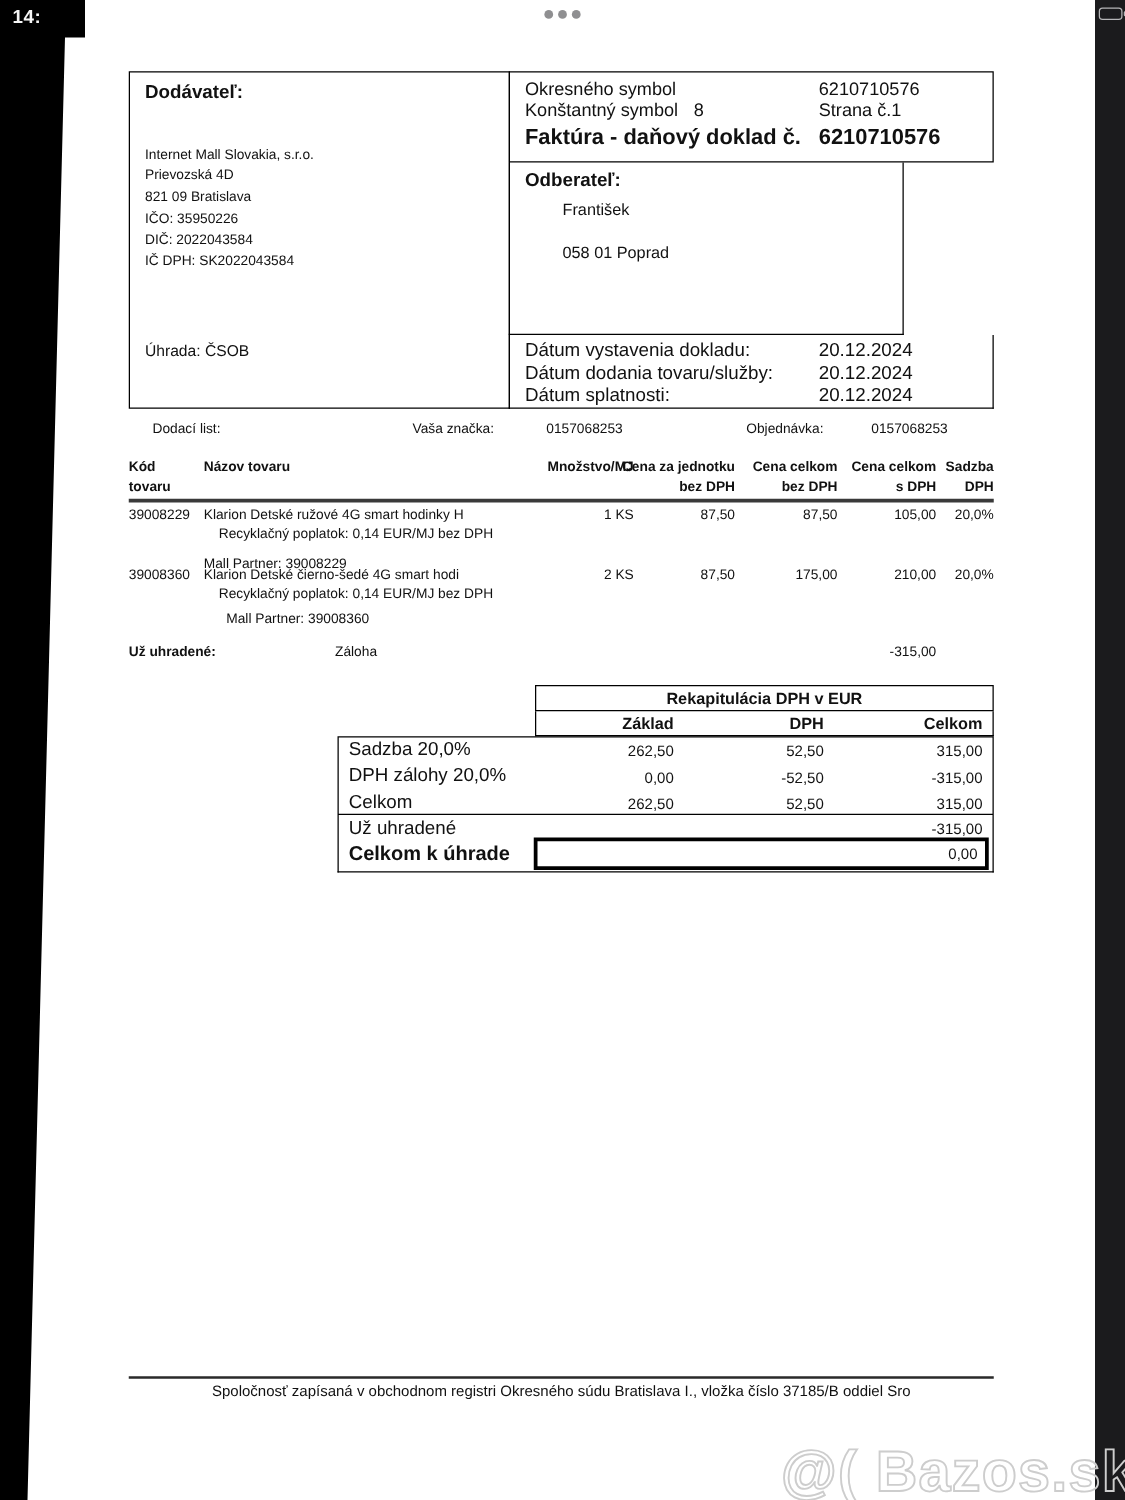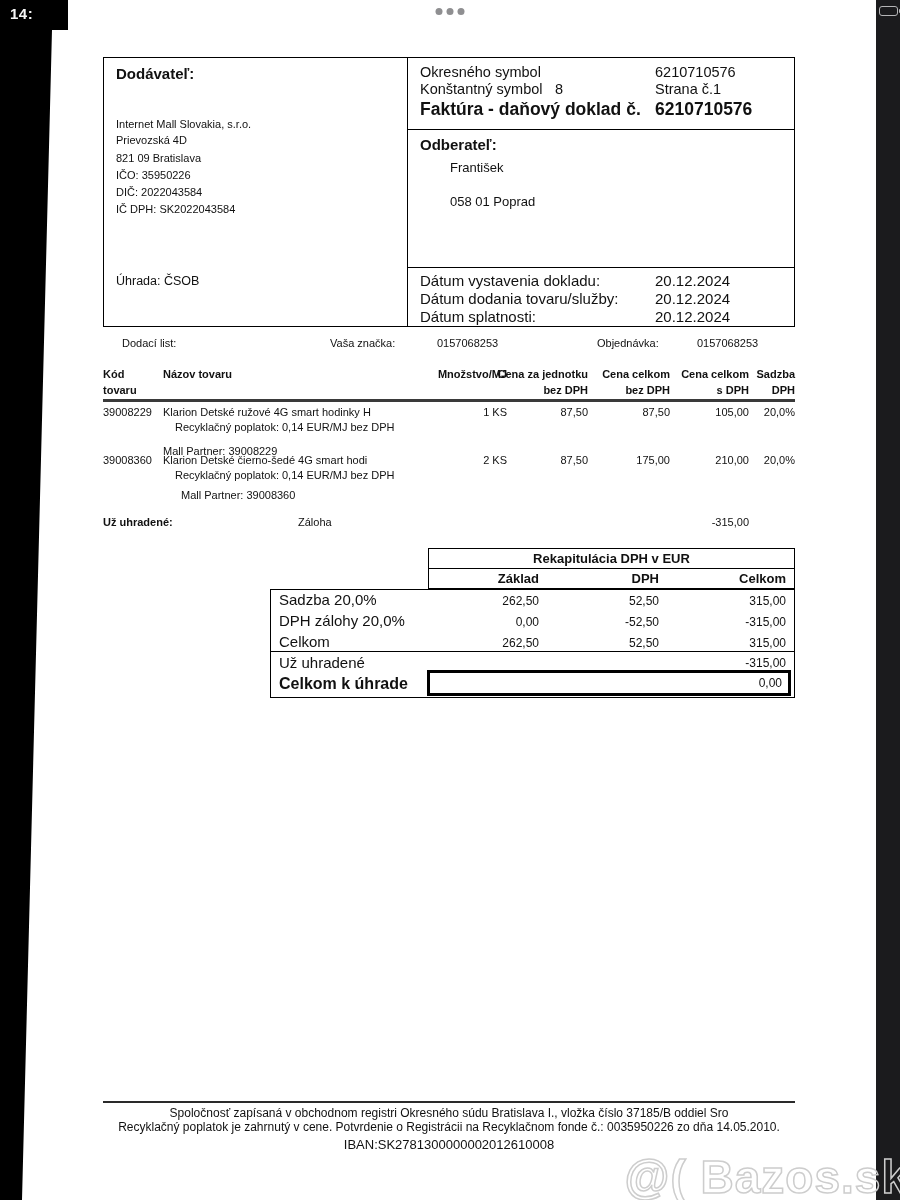--- a/index.html
+++ b/index.html
@@ -23,21 +23,21 @@
 
   
   .page { position:absolute; inset:0; background:#fff; }
 
   .sup-box { left:103px; top:57px; width:305px; height:270px; border:1.5px solid #000; }
   .sup-title { left:12px; top:7px; font-size:15px; font-weight:bold; }
   .sup-line { left:12px; font-size:11px; }
   .sup-pay { left:12px; top:216px; font-size:12.5px; }
 
   .hdr-box  { left:407px; top:57px;  width:388px; height:73px;  border:1.5px solid #000; }
-  .cust-box { left:407px; top:130px; width:388px; height:138px; border:1.5px solid #000; border-top:none; }
+  .cust-box { left:407px; top:130px; width:316px; height:138px; border:1.5px solid #000; border-top:none; }
   .date-box { left:407px; top:268px; width:388px; height:59px;  border:1.5px solid #000; border-top:none; }
 
   .hdr-row1 { top:6px; }  .hdr-row2 { top:23px; }
   .hdr-lab { left:12px; font-size:14.5px; }
   .hdr-val { left:247px; font-size:14.5px; }
   .hdr-mid { left:147px; font-size:14.5px; }
   .hdr-big-lab { left:12px; top:41px; font-size:17.5px; font-weight:bold; }
   .hdr-big-val { left:247px; top:41px; font-size:17.5px; font-weight:bold; }
 
   .cust-title { left:12px; top:6px; font-size:15px; font-weight:bold; }
@@ -57,21 +57,21 @@
   .th { font-weight:bold; }
   .c-code { left:0; } .c-name { left:60px; } .c-note { left:72px; }
   .r-qty { right:288px; } .r-unit { right:207px; } .r-t1 { right:125px; } .r-t2 { right:46px; } .r-rate { right:0; }
   .h1 { top:0; } .h2 { top:16px; }
   .tbl-rule { position:absolute; left:0; top:31px; width:692px; height:2.5px; background:#3a3a3a; }
   .row1 { top:38px; } .note1 { top:53px; } .part1 { top:77px; }
   .row2 { top:86px; } .note2 { top:101px; } .part2 { top:121px;padding-left:18px; }
 
   .paid { left:103px; top:516px; width:692px; font-size:11px; }
   .paid span { position:absolute; white-space:nowrap; }
-  .paid-lab { left:0; font-weight:bold; } .paid-name { left:165px;margin-left:30px; } .paid-val { right:46px; }
+  .paid-lab { left:0; font-weight:bold; } .paid-name { left:165px; } .paid-val { right:46px; }
 
   .recap { left:270px; top:548px; width:525px; height:150px; }
   .rc-title { left:158px; top:0; width:367px; height:21px; border:1.5px solid #000;
     text-align:center; font-size:13px; font-weight:bold; line-height:20px; }
   .rc-cols { left:158px; top:21px; width:367px; height:20px; border:1.5px solid #000; border-top:none; }
   .rc-cols span { position:absolute; top:2px; font-size:13px; font-weight:bold;text-align:center; }
   .rc-body { left:0; top:41px; width:525px; height:63px; border:1.5px solid #000; }
   .rc-row { position:absolute; left:0; width:100%; height:21px; }
   .rcr0 { top:0; } .rcr1 { top:21px; } .rcr2 { top:42px; }
   .rc-lab { position:absolute; left:8px; top:1px; font-size:15px; }
@@ -213,22 +213,20 @@
       <span class="rc-paid-val">-315,00</span>
       <span class="rc-due-lab">Celkom k úhrade</span>
       <div class="rc-due-box">
         <span class="rc-due-val">0,00</span>
       </div>
     </div>
   </div>
 
   <div class="abs foot-rule"></div>
   <div class="abs foot-l1">Spoločnosť zapísaná v obchodnom registri Okresného súdu Bratislava I., vložka číslo 37185/B oddiel Sro</div>
-  <div class="abs foot-l2">Recyklačný poplatok je zahrnutý v cene. Potvrdenie o Registrácii na Recyklačnom fonde č.: 0035950226 zo dňa 14.05.2010.</div>
-  <div class="abs foot-iban">IBAN:SK2781300000002012610008</div>
 </div>
 
 <div class="strip-left">
   <span class="clock">14:</span>
 </div>
 <div class="strip-right">
   <div class="battery"></div>
 </div>
 <div class="handle-dots">
     <i></i>

